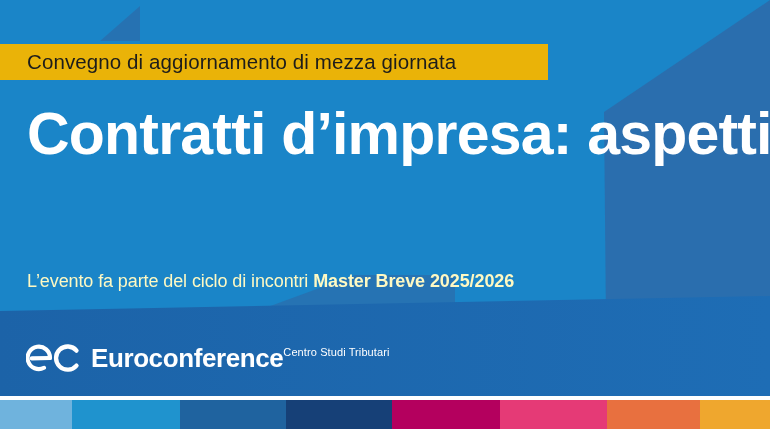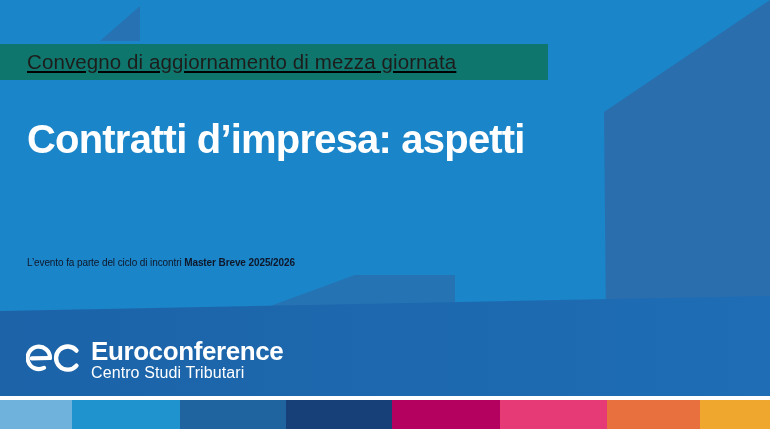--- a/index.html
+++ b/index.html
@@ -27,59 +27,58 @@
     height: 429px;
   }
 
   
   .kicker-chip {
     position: absolute;
     left: 0;
     top: 44px;
     width: 548px;
     height: 36px;
-    background: #0f766e;
+    background: #eab308;
     display: flex;
     align-items: center;
     box-sizing: border-box;
     padding-left: 27px;
-    text-decoration: underline;
   }
   .kicker-text {
     font-size: 20.5px;
     line-height: 1;
     color: #1d1d1b;
     letter-spacing: 0.1px;
     white-space: nowrap;
   }
 
   
   .headline {
     position: absolute;
     left: 27px;
-    top: 88px;
+    top: 70px;
     width: 700px;
     color: #ffffff;
-    font-size: 40px;
+    font-size: 59px;
     font-weight: bold;
     line-height: 49px;
     letter-spacing: -0.8px;
   }
   .headline .hl-line {
     display: block;
     white-space: nowrap;
   }
 
   
   .subline {
     position: absolute;
     left: 27px;
-    top: 257px;
-    color: #0f172a;
-    font-size: 10px;
+    top: 272px;
+    color: #fef9c3;
+    font-size: 18px;
     line-height: 1.1;
     letter-spacing: -0.1px;
     white-space: nowrap;
   }
   .subline b {
     font-weight: bold;
   }
 
   
   .logo {
@@ -91,33 +90,33 @@
     height: 46px;
   }
   .logo-mark {
     width: 56px;
     height: 38px;
     margin-right: 9px;
     flex: none;
   }
   .logo-words {
     display: flex;
-    flex-direction: column;
+    flex-direction: row;
     justify-content: center;
   }
   .logo-name {
     color: #ffffff;
     font-size: 26px;
     font-weight: bold;
     line-height: 27px;
     letter-spacing: -0.4px;
   }
   .logo-tag {
     color: #ffffff;
-    font-size: 16px;
+    font-size: 11px;
     line-height: 13px;
     letter-spacing: 0.1px;
     margin-top: 1px;
   }
 
   
   .white-rule {
     position: absolute;
     left: 0;
     top: 396px;

